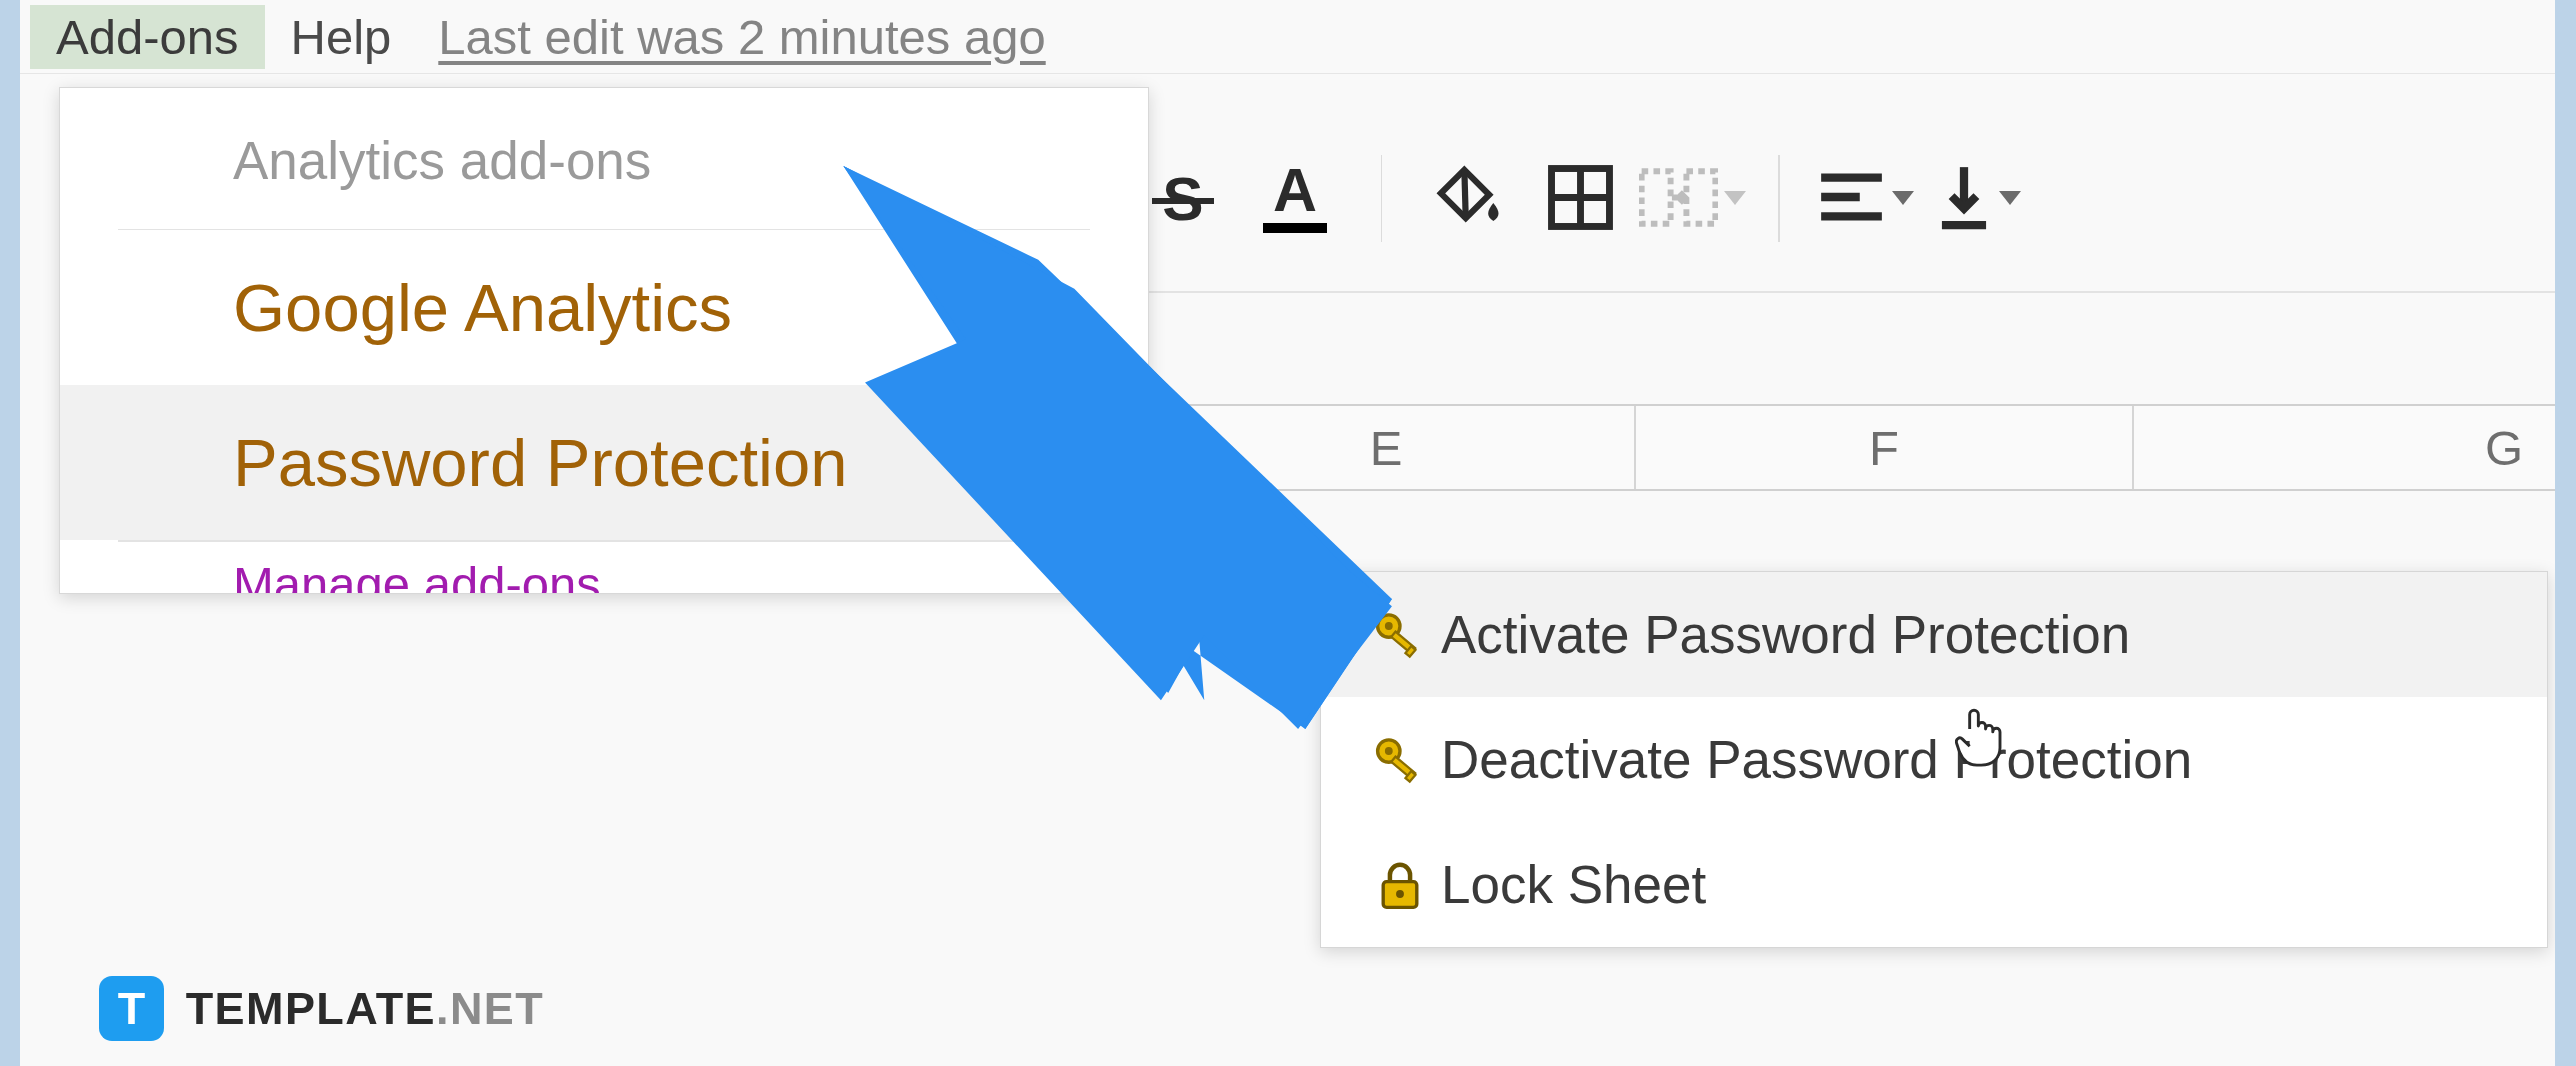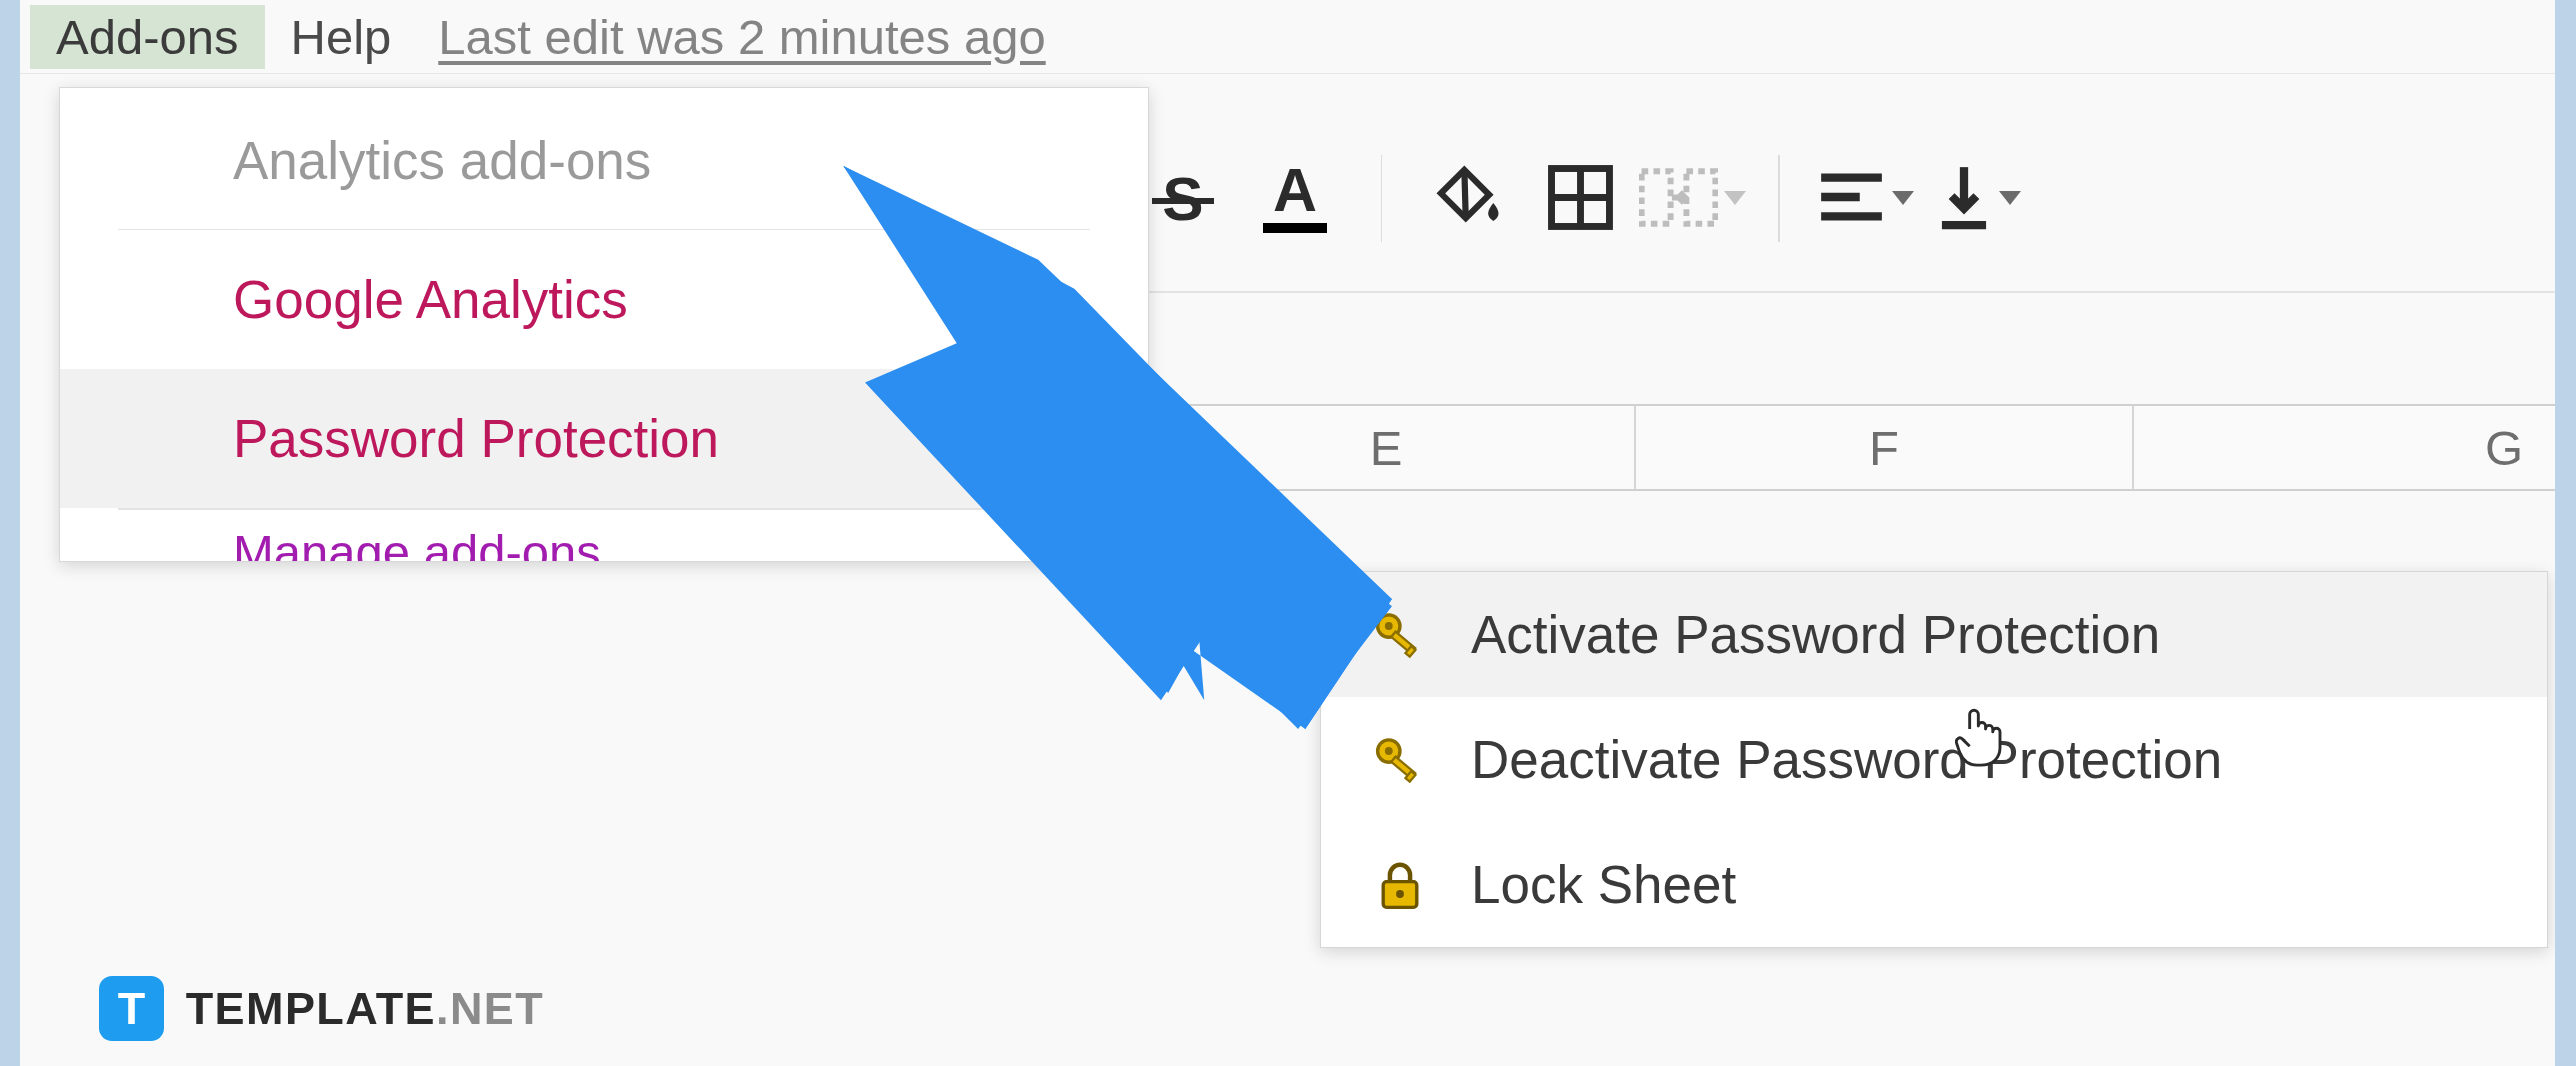--- a/index.html
+++ b/index.html
@@ -144,22 +144,22 @@
   }
   .dd-header {
     font-size: 53px;
     color: #9a9a9a;
     padding: 0 0 38px 173px;
   }
   .dd-sep {
     height: 1.4px; background: #e3e3e3; margin: 0 58px;
   }
   .dd-item {
-    font-size: 53px;
-    color: #be185d;
+    font-size: 67px;
+    color: #a16207;
     padding: 39px 58px 39px 173px;
     display: flex;
     justify-content: space-between;
   }
   .dd-item.hover { background: #f1f1f1; }
   .dd-arrow {
     width: 0; height: 0;
     border-top: 14.4px solid transparent;
     border-bottom: 14.4px solid transparent;
     border-left: 20px solid #2f2f2f;
@@ -178,21 +178,21 @@
     left: 1300px;
     top: 571px;
     width: 1228px;
     background: #ffffff;
     border: 0.7px solid #d6d6d6;
     box-shadow: 0 4.3px 16px rgba(0,0,0,0.15);
   }
   .sub-item {
     display: flex;
     align-items: center;
-    gap: 43px;
+    gap: 13px;
     font-size: 53px;
     color: #3a3a3a;
     padding: 32px 51px;
   }
   .sub-item.hover { background: #f2f2f2; }
   .sub-icon { width: 56px; height: 56px; display: inline-flex; align-items: center; justify-content: center; }
   .sub-icon svg { width: 56px; height: 56px; }
 
   
   .big-arrow {

